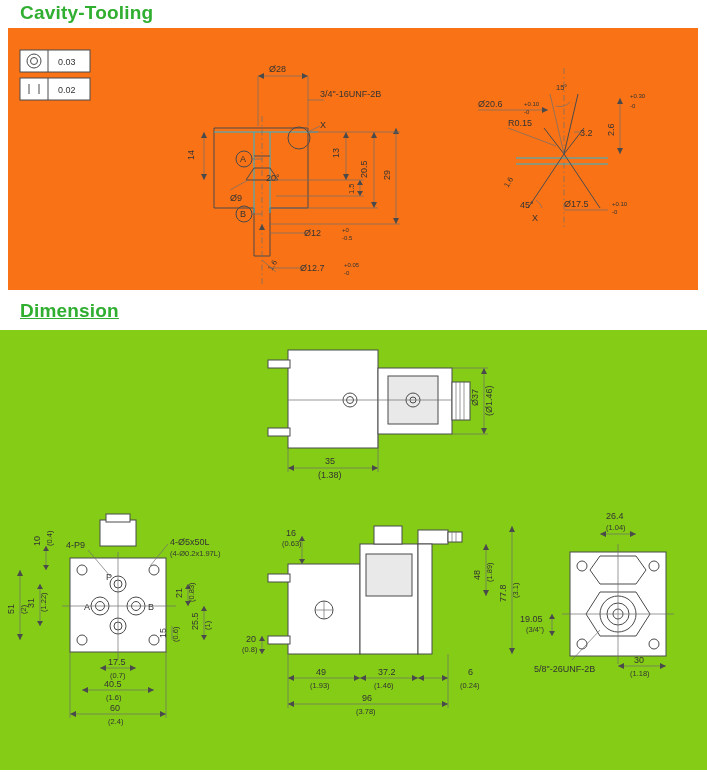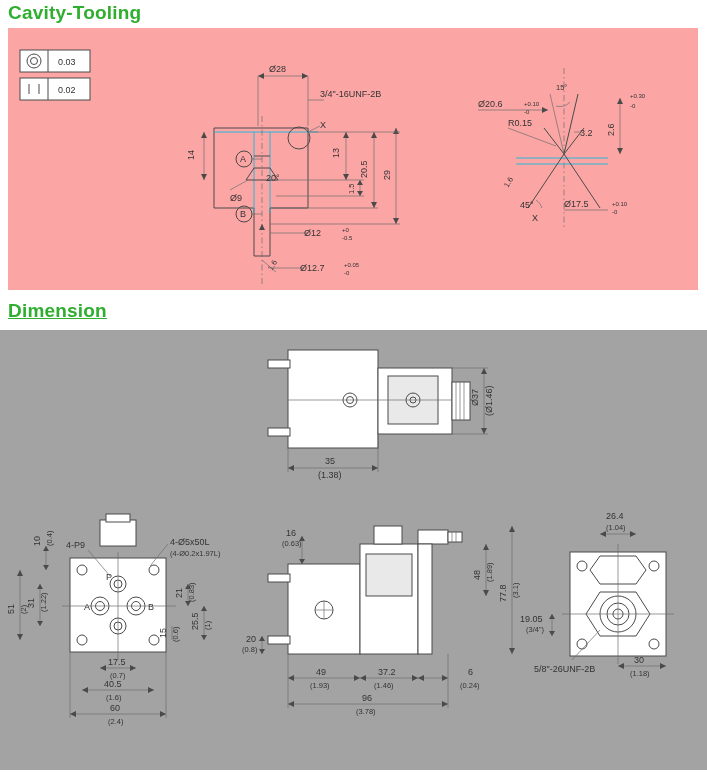--- a/index.html
+++ b/index.html
@@ -9,31 +9,32 @@
     font-family:"Liberation Sans", sans-serif;
     color:#333;
     position:relative;
     overflow:hidden;
   }
   .section-title{
     color:#2fae2f;
     font-size:19px;
     font-weight:bold;
     letter-spacing:.2px;
+    margin-left:12px;
   }
   #cavity-title{position:absolute;left:8px;top:2px;}
   #dimension-title{position:absolute;left:8px;top:300px;text-decoration:underline;}
 
   #cavity-panel{
     position:absolute;left:8px;top:28px;width:690px;height:262px;
-    background:#fca5a5;
+    background:#f97316;
   }
   #dimension-panel{
     position:absolute;left:0px;top:330px;width:707px;height:440px;
-    background:#a3a3a3;
+    background:#84cc16;
   }
 
   svg{display:block;}
   .ln{stroke:#4a4a4a;stroke-width:1;fill:none;}
   .ln-thin{stroke:#6f6f6f;stroke-width:.7;fill:none;}
   .ln-cyan{stroke:#29b6d8;stroke-width:1;fill:none;}
   .ln-dash{stroke:#6f6f6f;stroke-width:.7;fill:none;stroke-dasharray:6 3 1.5 3;}
   .fillw{fill:#ffffff;stroke:#4a4a4a;stroke-width:1;}
   .fillg{fill:#e9e9e9;stroke:#4a4a4a;stroke-width:1;}
   .dimtxt{font-family:"Liberation Sans", sans-serif;font-size:9px;fill:#333;}

